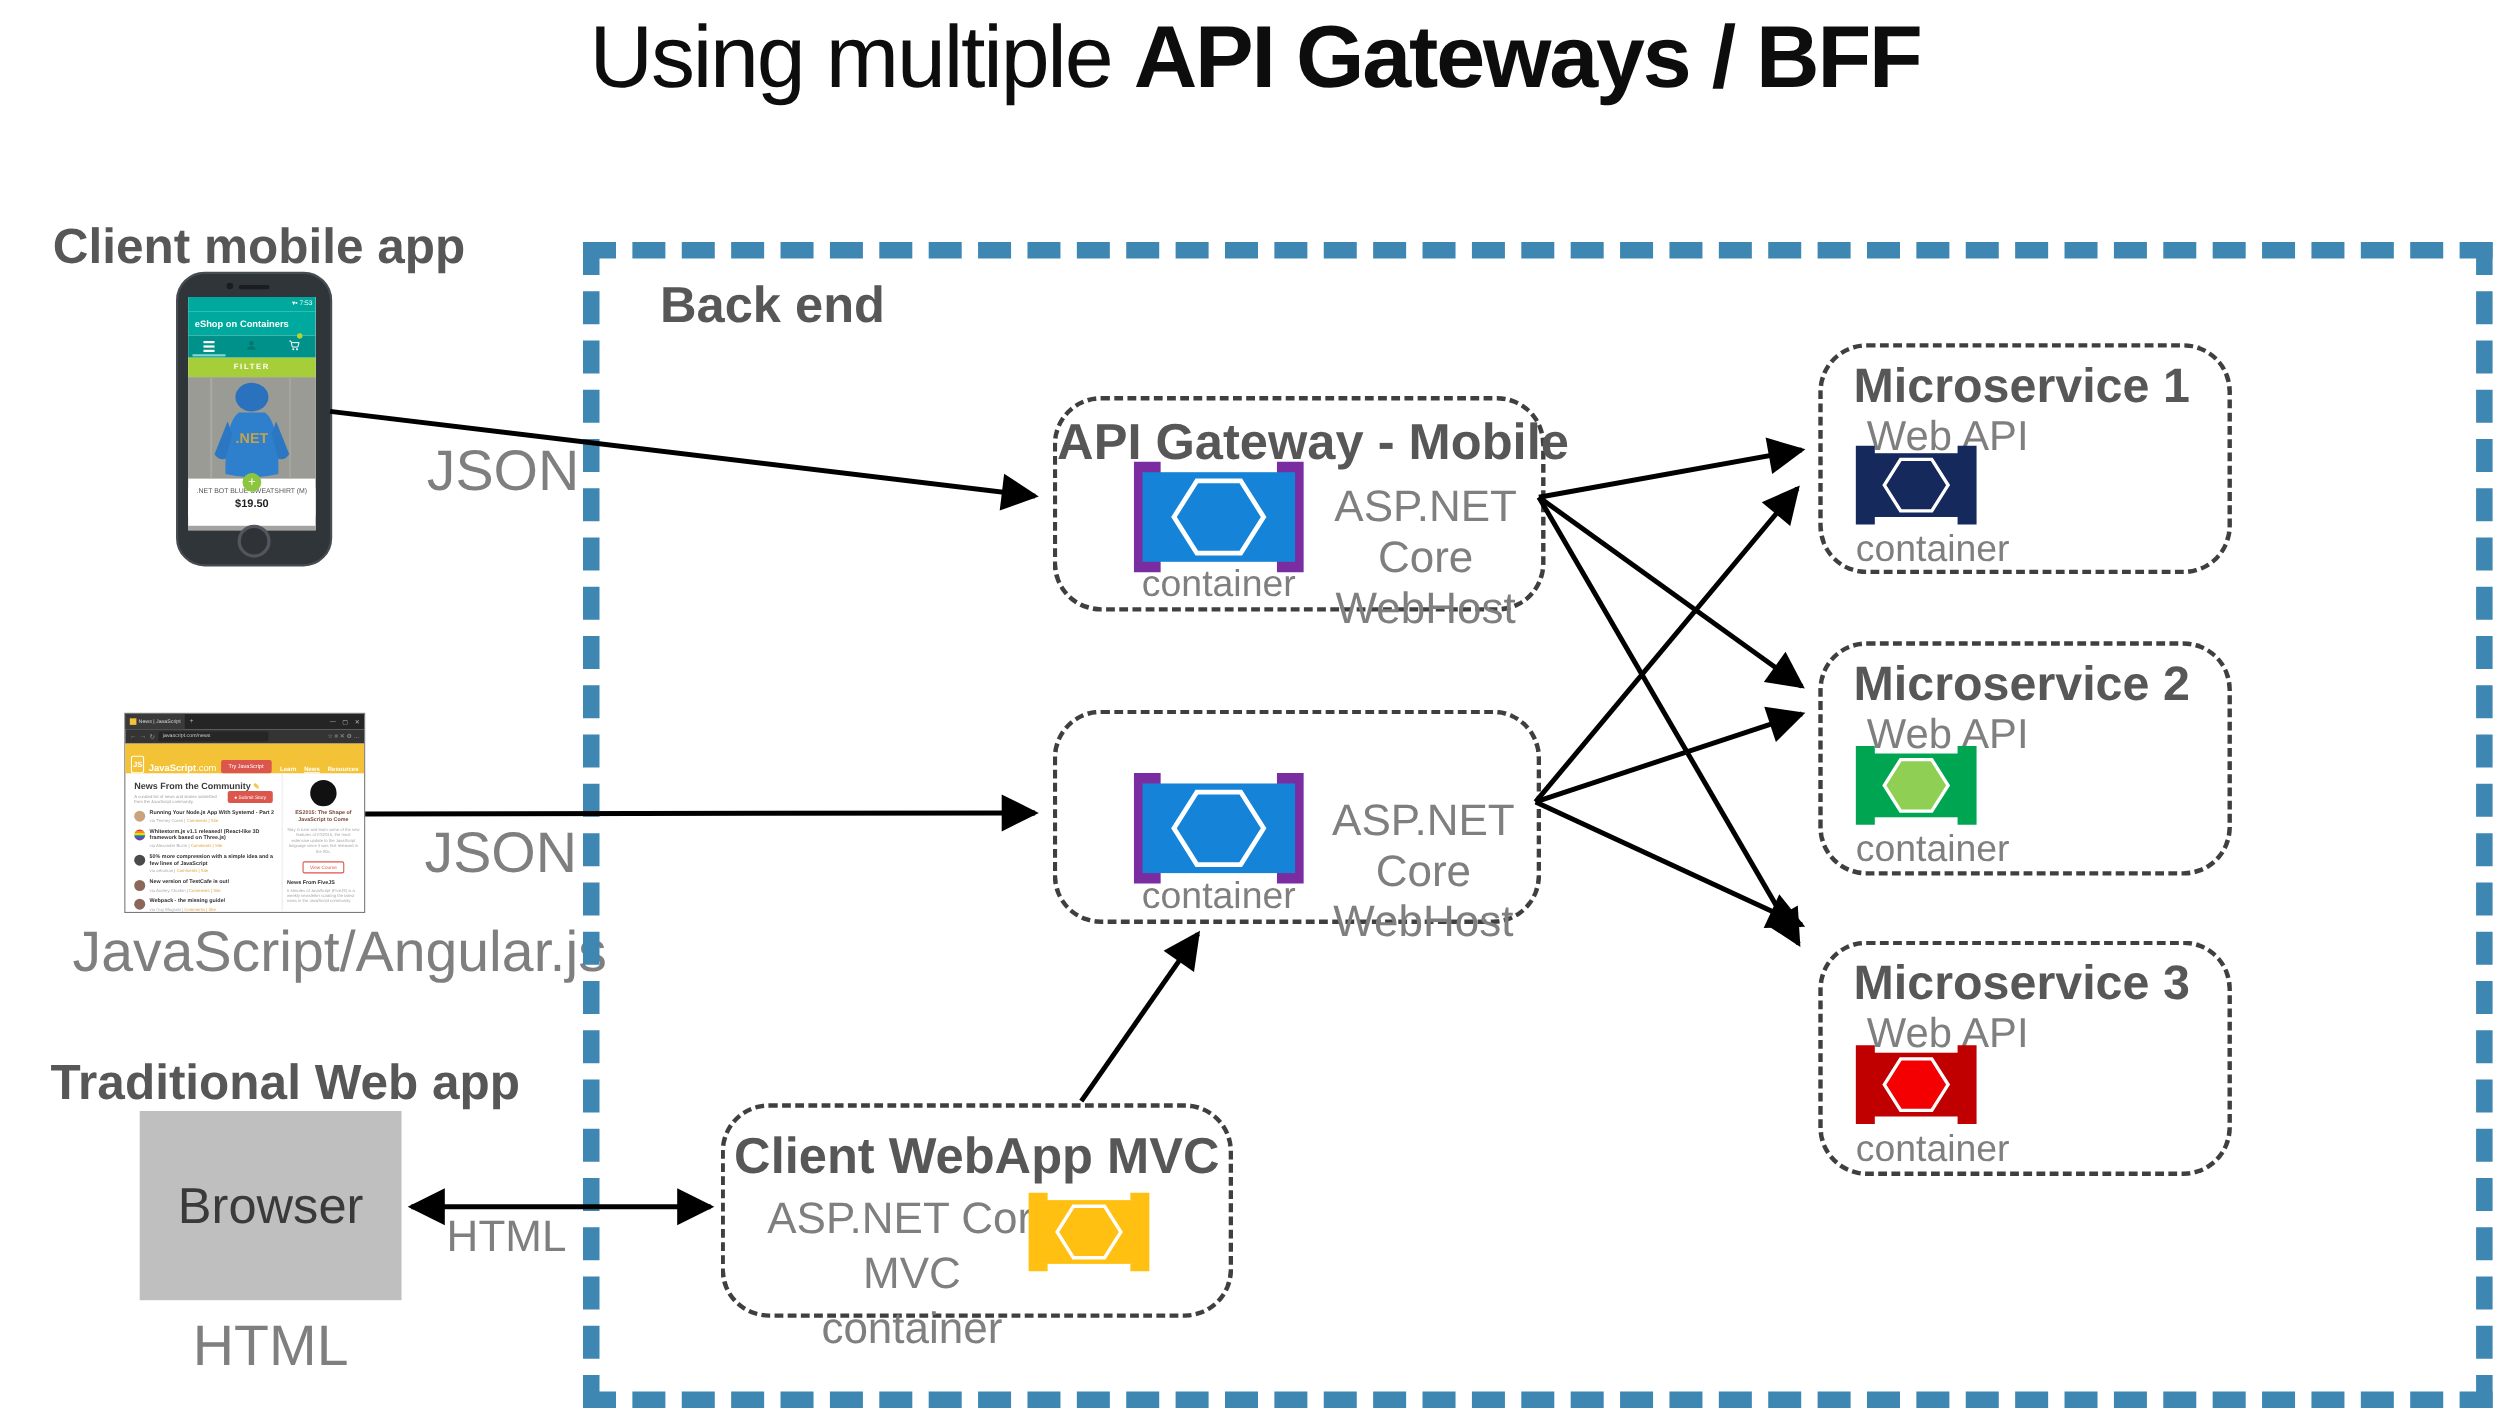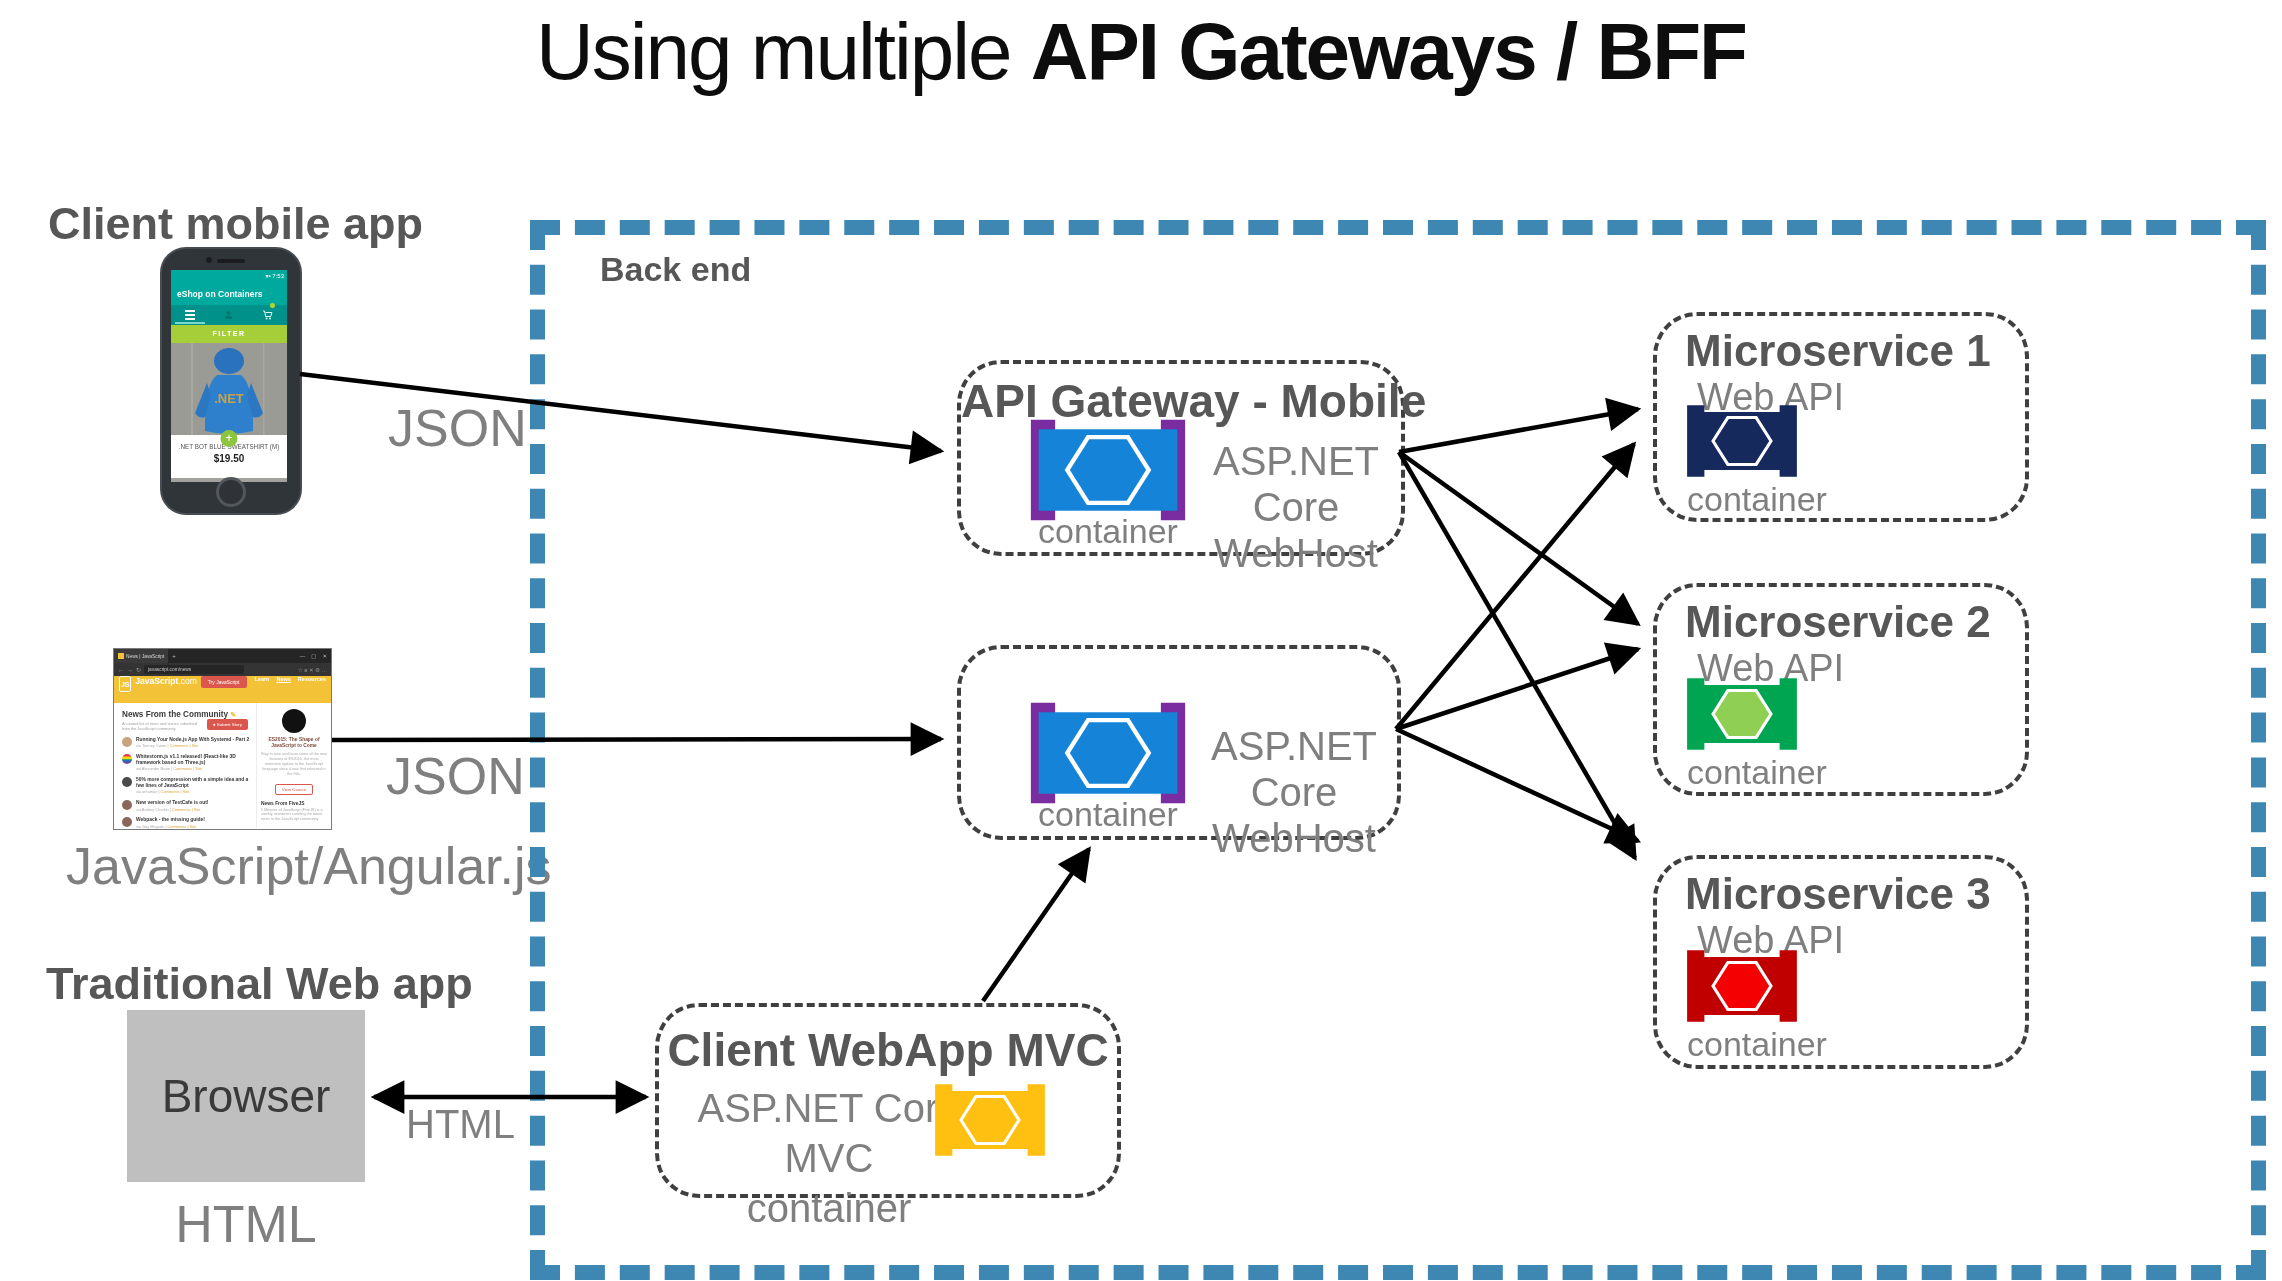--- a/index.html
+++ b/index.html
@@ -6,21 +6,21 @@
   .canvas{position:relative;width:2282px;height:1281px;background:#fff;overflow:hidden;
           font-family:"Liberation Sans",sans-serif;color:#000;}
   .abs{position:absolute;}
   
   .main-title{left:0;right:0;top:6px;text-align:center;font-size:80px;letter-spacing:-2px;color:#0d0d0d;white-space:nowrap;}
   .main-title .bold{font-weight:bold;}
   .sec-label{font-weight:bold;color:#575757;font-size:45px;white-space:nowrap;}
   .arrow-label{font-size:52px;color:#7f7f7f;white-space:nowrap;}
   
   .backend-box{left:530px;top:220px;width:1706px;height:1030px;border:15px dashed #3e87b2;z-index:1;}
-  .backend-label{left:55px;top:15px;font-size:34px;text-align:center;}
+  .backend-label{left:55px;top:15px;font-size:46px;text-align:center;}
   .dashbox{border:4px dashed #3f3f3f;border-radius:44px;background:#fff;z-index:2;}
   .gw-mobile{left:957px;top:360px;width:440px;height:188px;}
   .gw-web{left:957px;top:645px;width:436px;height:187px;}
   .mvc-box{left:655px;top:1003px;width:458px;height:187px;}
   .ms-box{left:1653px;width:368px;}
   .ms1{top:312px;height:202px;}
   .ms2{top:583px;height:205px;}
   .ms3{top:855px;height:206px;}
   .gw-title{left:0;right:0;top:10px;text-align:center;font-size:46px;font-weight:bold;color:#575757;white-space:nowrap;}
   .gw-right-text{left:240px;right:10px;top:74px;text-align:center;font-size:40px;line-height:46px;color:#7f7f7f;}
@@ -63,21 +63,21 @@
   
   .webshot{left:113px;top:648px;width:217px;height:180px;background:#fff;border:1px solid #7a7a7a;z-index:2;font-family:"Liberation Sans",sans-serif;}
   .tbar{height:14px;background:#252525;display:flex;align-items:center;color:#bbb;font-size:6px;}
   .tbar .tab{display:flex;align-items:center;gap:2px;background:#3a3a3a;height:14px;padding:0 4px;max-width:70px;color:#d8d8d8;font-size:4.8px;white-space:nowrap;overflow:hidden;}
   .tbar .tab .tabicon{width:6px;height:6px;background:#f3c237;flex:0 0 auto;}
   .tbar .plus{padding:0 4px;}
   .tbar .winbtns{margin-left:auto;display:flex;gap:6px;padding-right:4px;font-size:5.5px;}
   .abar{height:13px;background:#343434;display:flex;align-items:center;gap:3px;color:#9a9a9a;font-size:6px;padding:0 4px;}
   .abar .url{background:#262626;border-radius:2px;height:9px;line-height:9px;padding:0 4px;color:#c8c8c8;font-size:4.8px;width:92px;white-space:nowrap;overflow:hidden;}
   .abar .aicons{margin-left:auto;display:flex;gap:4px;font-size:5.5px;}
-  .jshead{height:27px;background:#f3c237;display:flex;align-items:flex-start;padding:0 5px;gap:4px;}
+  .jshead{height:27px;background:#f3c237;display:flex;align-items:flex-end;padding:0 5px;gap:4px;}
   .jslogo{width:14px;height:14px;border:1.3px solid #fff;border-radius:2px;color:#fff;font-size:7px;font-weight:bold;display:flex;align-items:center;justify-content:center;}
   .jsbrand{color:#fff;font-size:8.5px;white-space:nowrap;}
   .jsbrand b{font-weight:bold;}
   .trybtn{margin-left:auto;background:#db574d;color:#fff;font-size:5px;border-radius:2px;padding:3px 7px;white-space:nowrap;}
   .jsnav{display:flex;gap:7px;color:#fff;font-size:5.5px;font-weight:bold;padding-left:4px;}
   .jsnav .under{text-decoration:underline;}
   .wcontent{display:flex;height:125px;}
   .wleft{flex:1;padding:7px 6px 0 8px;position:relative;}
   .wh1{font-size:8.2px;font-weight:bold;color:#3a3a3a;white-space:nowrap;}
   .wh1 .pencil{color:#f3c237;font-size:7px;}

